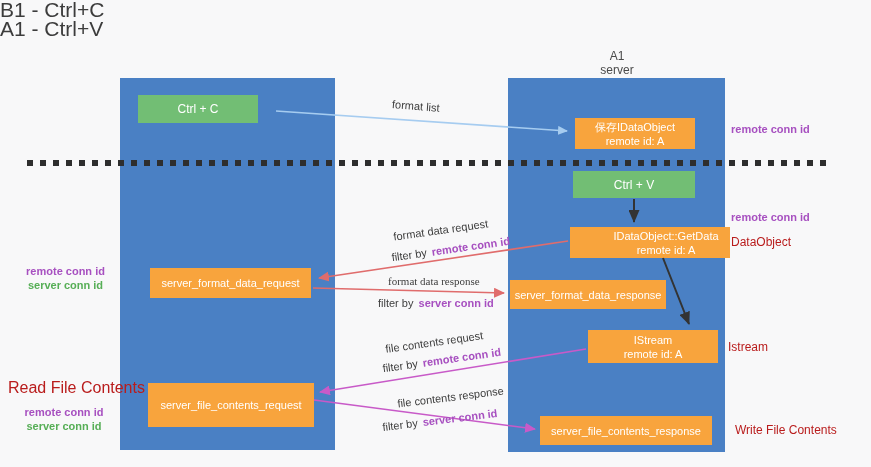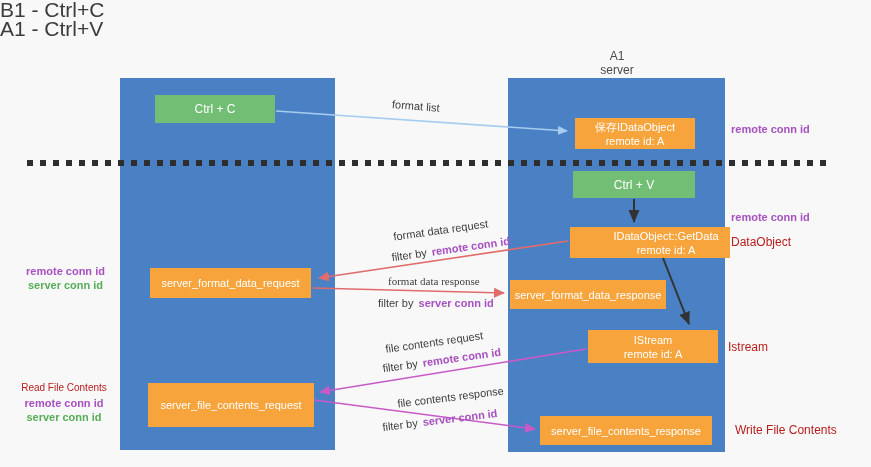--- a/index.html
+++ b/index.html
@@ -43,21 +43,21 @@
   <div class="abs colhead" style="left:547px;">
     <div>A1</div>
     <div>server</div>
   </div>
 
   <div class="abs panel" style="left:120px;top:78px;width:215px;height:372px;"></div>
   <div class="abs panel" style="left:508px;top:78px;width:217px;height:374px;"></div>
 
   <div class="abs dashline"></div>
 
-  <div class="abs greenbox" style="left:155px;top:95px;width:120px;height:28px;">
+  <div class="abs greenbox" style="left:138px;top:95px;width:120px;height:28px;">
     <span>Ctrl + C</span>
   </div>
   <div class="abs greenbox" style="left:573px;top:171px;width:122px;height:27px;">
     <span>Ctrl + V</span>
   </div>
 
   <div class="abs orangebox" style="left:575px;top:118px;width:120px;height:31px;">
     <div>保存IDataObject</div>
     <div>remote id: A</div>
   </div>
@@ -86,21 +86,21 @@
   <div class="abs sidelabel purple" style="left:731px;top:211px;font-size:11px;">remote conn id</div>
   <div class="abs sidelabel" style="left:731px;top:235px;">DataObject</div>
   <div class="abs sidelabel" style="left:728px;top:340px;">Istream</div>
   <div class="abs sidelabel" style="left:735px;top:423px;">Write File Contents</div>
 
   <div class="abs conngroup" style="left:13px;top:264px;">
     <div class="purple">remote conn id</div>
     <div class="greent">server conn id</div>
   </div>
   <div class="abs conngroup" style="left:8px;top:381px;width:112px;">
-    <div class="sidelabel" style="position:static;font-size:10px;margin-bottom:1px;">Read File Contents</div>
+    <div class="sidelabel" style="position:static;font-size:16px;margin-bottom:10px;">Read File Contents</div>
     <div class="purple">remote conn id</div>
     <div class="greent">server conn id</div>
   </div>
 
   <div class="abs alabel" style="left:392px;top:100px;transform:rotate(4.5deg);">format list</div>
 
   <div class="abs alabel" style="left:393px;top:224px;transform:rotate(-8deg);">format data request</div>
   <div class="abs alabel" style="left:391px;top:243px;transform:rotate(-8deg);">
     <span>filter by</span>
     <span class="purple" style="margin-left:2px;">remote conn id</span>

